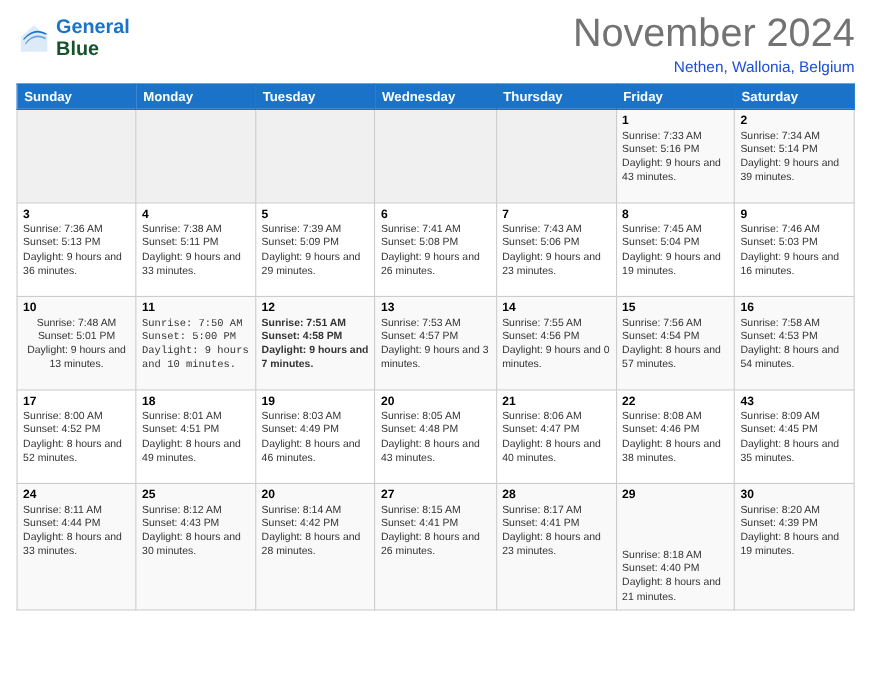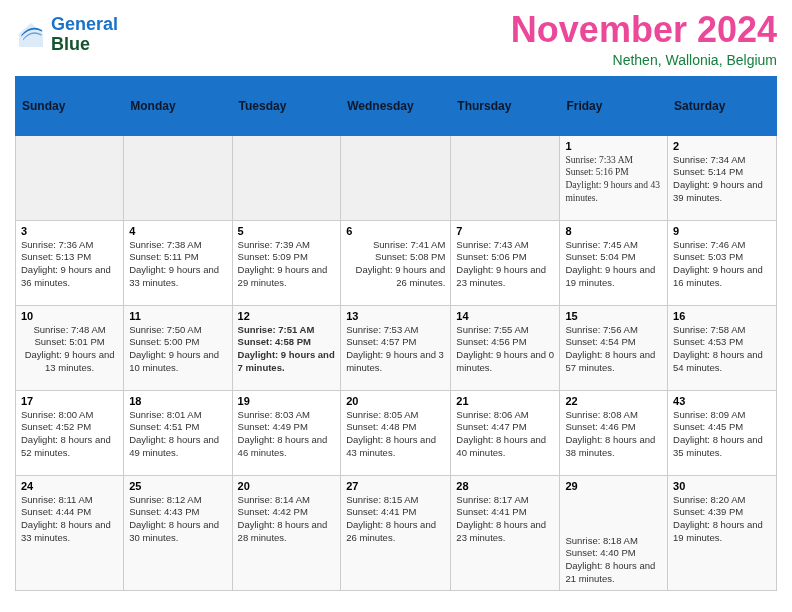--- a/index.html
+++ b/index.html
@@ -37,38 +37,38 @@
     .logo-icon {
       width: 32px;
       height: 32px;
       margin-right: 4px;
     }
     .title-block {
       text-align: right;
     }
     .month-title {
       font-size: 36px;
-      font-weight: bold;
-      color: #ec4899;
+      font-weight: normal;
+      color: #737373;
       line-height: 1.1;
     }
     .subtitle {
       font-size: 14px;
-      color: #15803d;
+      color: #1d4ed8;
       margin-top: 2px;
     }
     .calendar {
       width: 100%;
       border-collapse: collapse;
       font-size: 10.5px;
     }
     .calendar thead th {
       background-color: #1a73c8;
-      color: #0f172a;
-      padding: 22px 6px;
+      color: #ffffff;
+      padding: 4px 6px;
       text-align: left;
       font-size: 12px;
       font-weight: bold;
       border: 1px solid #1a73c8;
     }
     .calendar tbody td {
       vertical-align: top;
       border: 1px solid #ccc;
       padding: 4px 5px;
       width: 113px;
@@ -134,21 +134,21 @@
     </thead>
     <tbody id="calendar-body">
     <tr>
           <td class="empty"></td>
           <td class="empty"></td>
           <td class="empty"></td>
           <td class="empty"></td>
           <td class="empty"></td>
           <td>
             <span class="day-num">1</span>
-            <div class="day-info" style="white-space: pre-line; font-family: Liberation Serif, serif;">Sunrise: 7:33 AM
+            <div class="day-info" style="white-space: pre-line;">Sunrise: 7:33 AM
 Sunset: 5:16 PM
 Daylight: 9 hours and 43 minutes.</div>
           </td>
           <td>
             <span class="day-num">2</span>
             <div class="day-info" style="white-space: pre-line;">Sunrise: 7:34 AM
 Sunset: 5:14 PM
 Daylight: 9 hours and 39 minutes.</div>
           </td>
         </tr>
@@ -166,21 +166,21 @@
 Daylight: 9 hours and 33 minutes.</div>
           </td>
           <td>
             <span class="day-num">5</span>
             <div class="day-info" style="white-space: pre-line;">Sunrise: 7:39 AM
 Sunset: 5:09 PM
 Daylight: 9 hours and 29 minutes.</div>
           </td>
           <td>
             <span class="day-num">6</span>
-            <div class="day-info" style="white-space: pre-line; text-align: right;">Sunrise: 7:41 AM
+            <div class="day-info" style="white-space: pre-line;">Sunrise: 7:41 AM
 Sunset: 5:08 PM
 Daylight: 9 hours and 26 minutes.</div>
           </td>
           <td>
             <span class="day-num">7</span>
             <div class="day-info" style="white-space: pre-line;">Sunrise: 7:43 AM
 Sunset: 5:06 PM
 Daylight: 9 hours and 23 minutes.</div>
           </td>
           <td>
@@ -198,21 +198,21 @@
         </tr>
         <tr>
           <td>
             <span class="day-num">10</span>
             <div class="day-info" style="white-space: pre-line; text-align: center;">Sunrise: 7:48 AM
 Sunset: 5:01 PM
 Daylight: 9 hours and 13 minutes.</div>
           </td>
           <td>
             <span class="day-num">11</span>
-            <div class="day-info" style="white-space: pre-line;">Sunrise: 7:50 AM
+            <div class="day-info" style="white-space: pre-line; font-family: Liberation Mono, monospace;">Sunrise: 7:50 AM
 Sunset: 5:00 PM
 Daylight: 9 hours and 10 minutes.</div>
           </td>
           <td>
             <span class="day-num">12</span>
             <div class="day-info" style="white-space: pre-line; font-weight: bold;">Sunrise: 7:51 AM
 Sunset: 4:58 PM
 Daylight: 9 hours and 7 minutes.</div>
           </td>
           <td>

